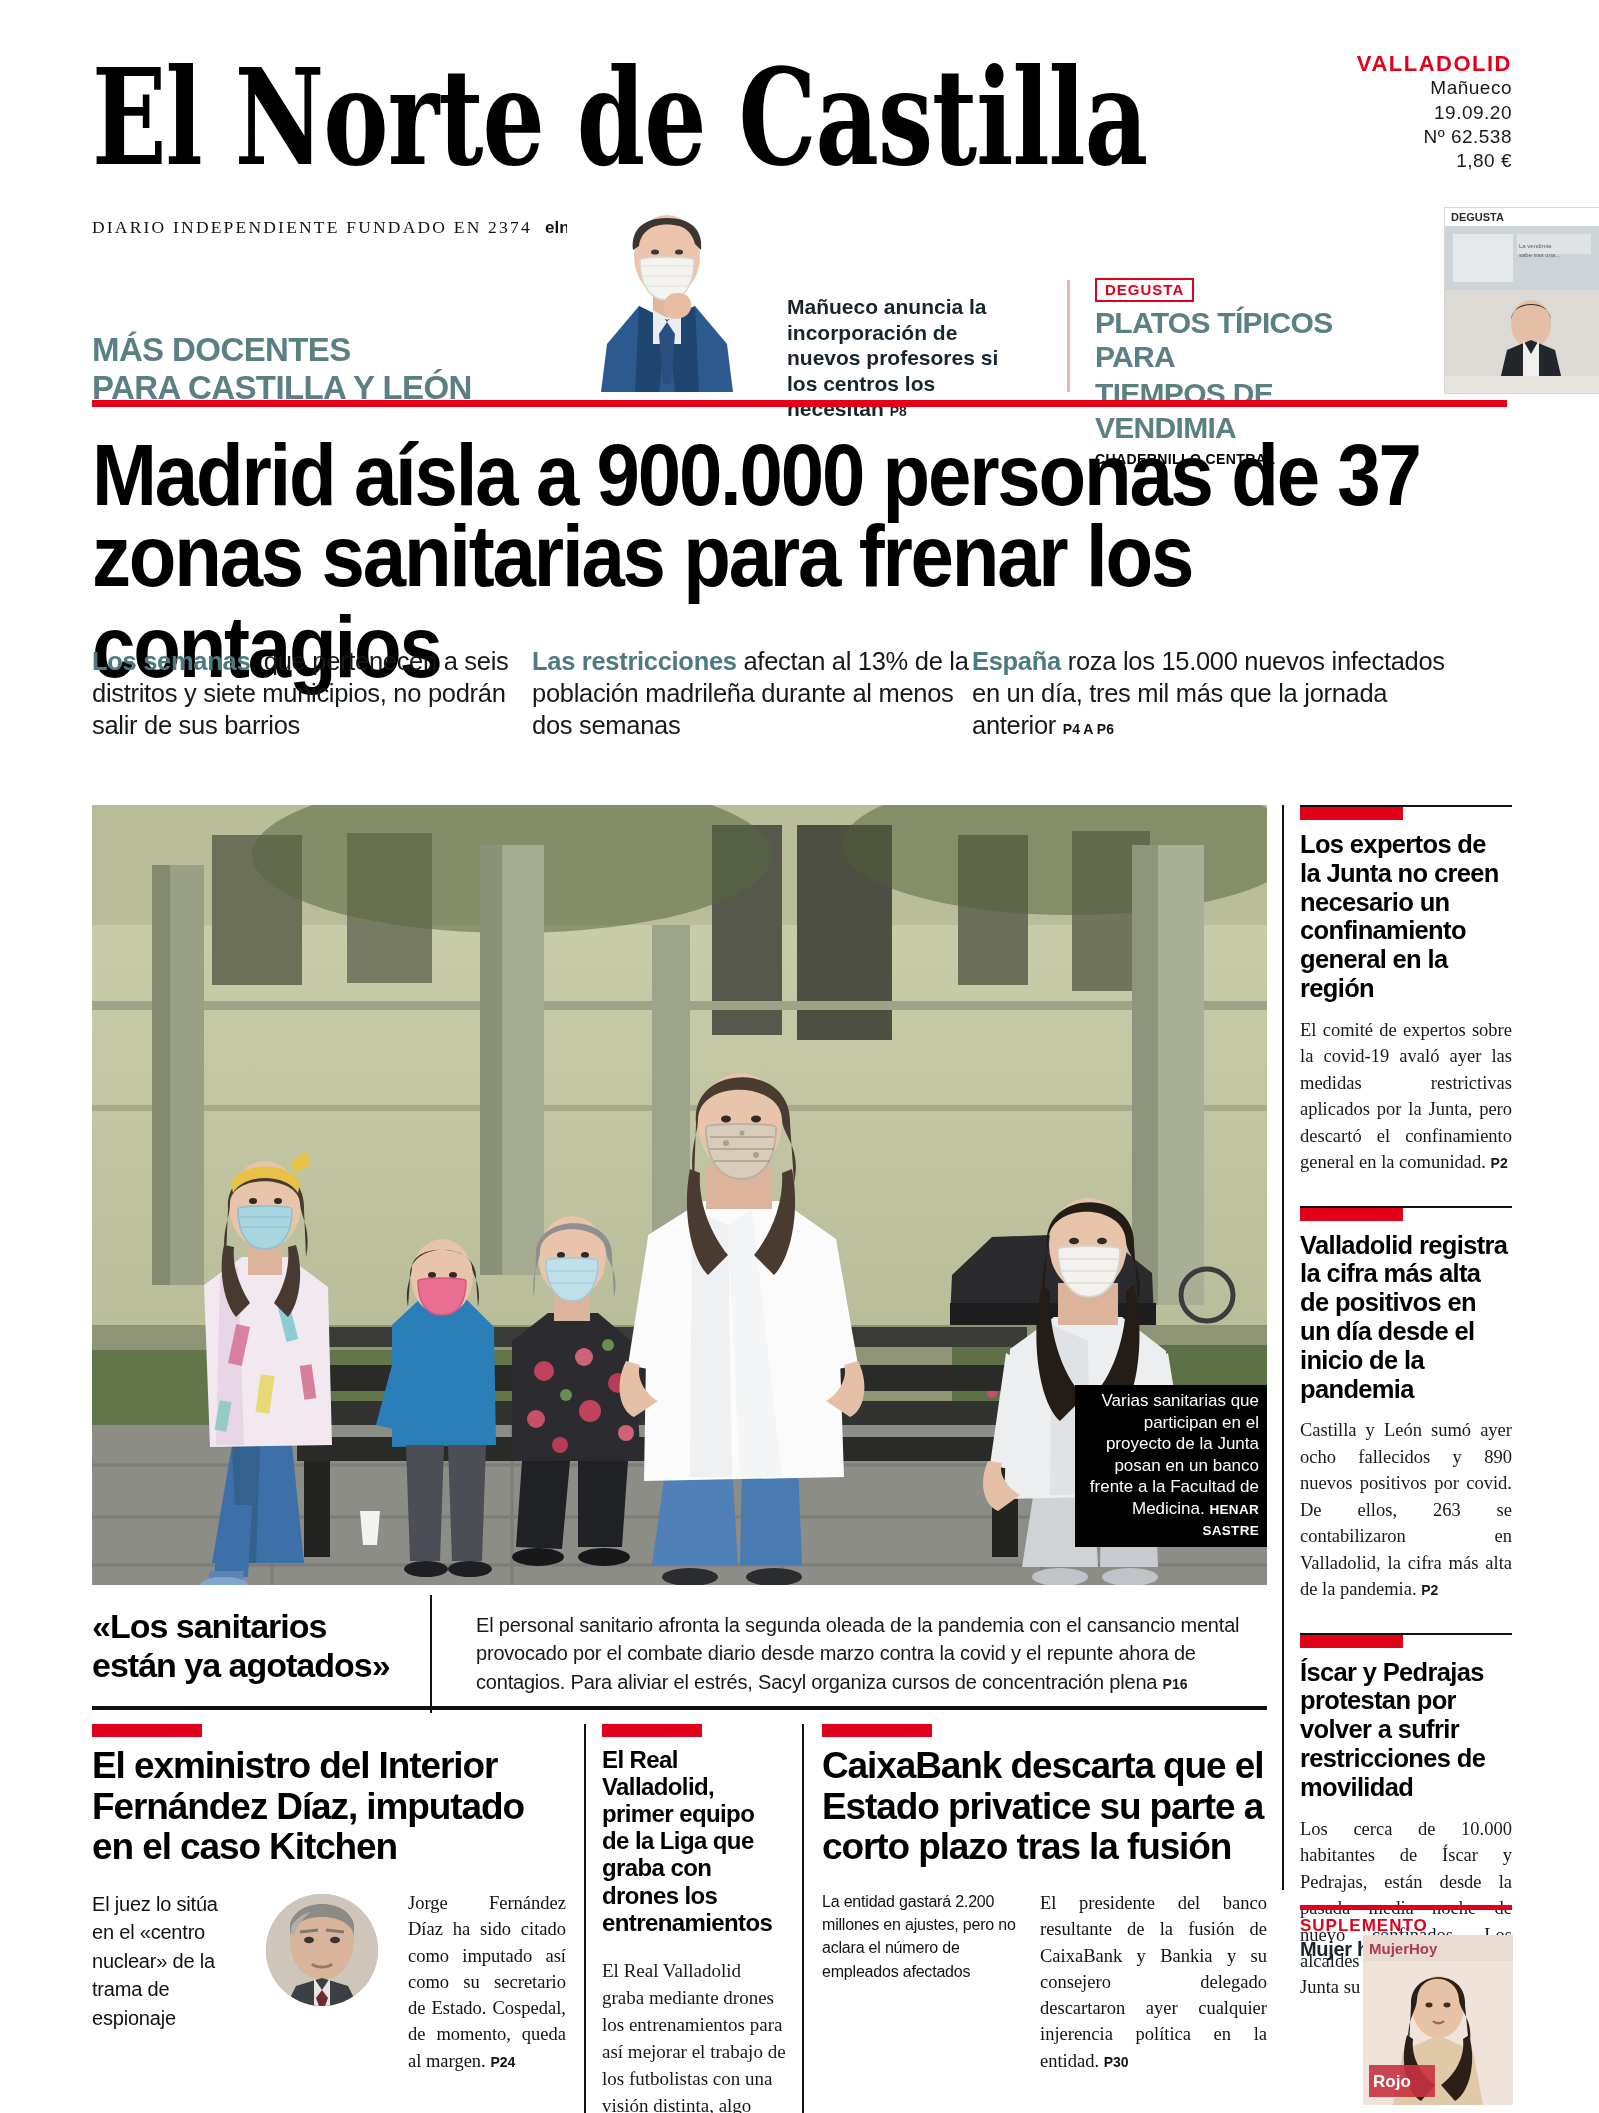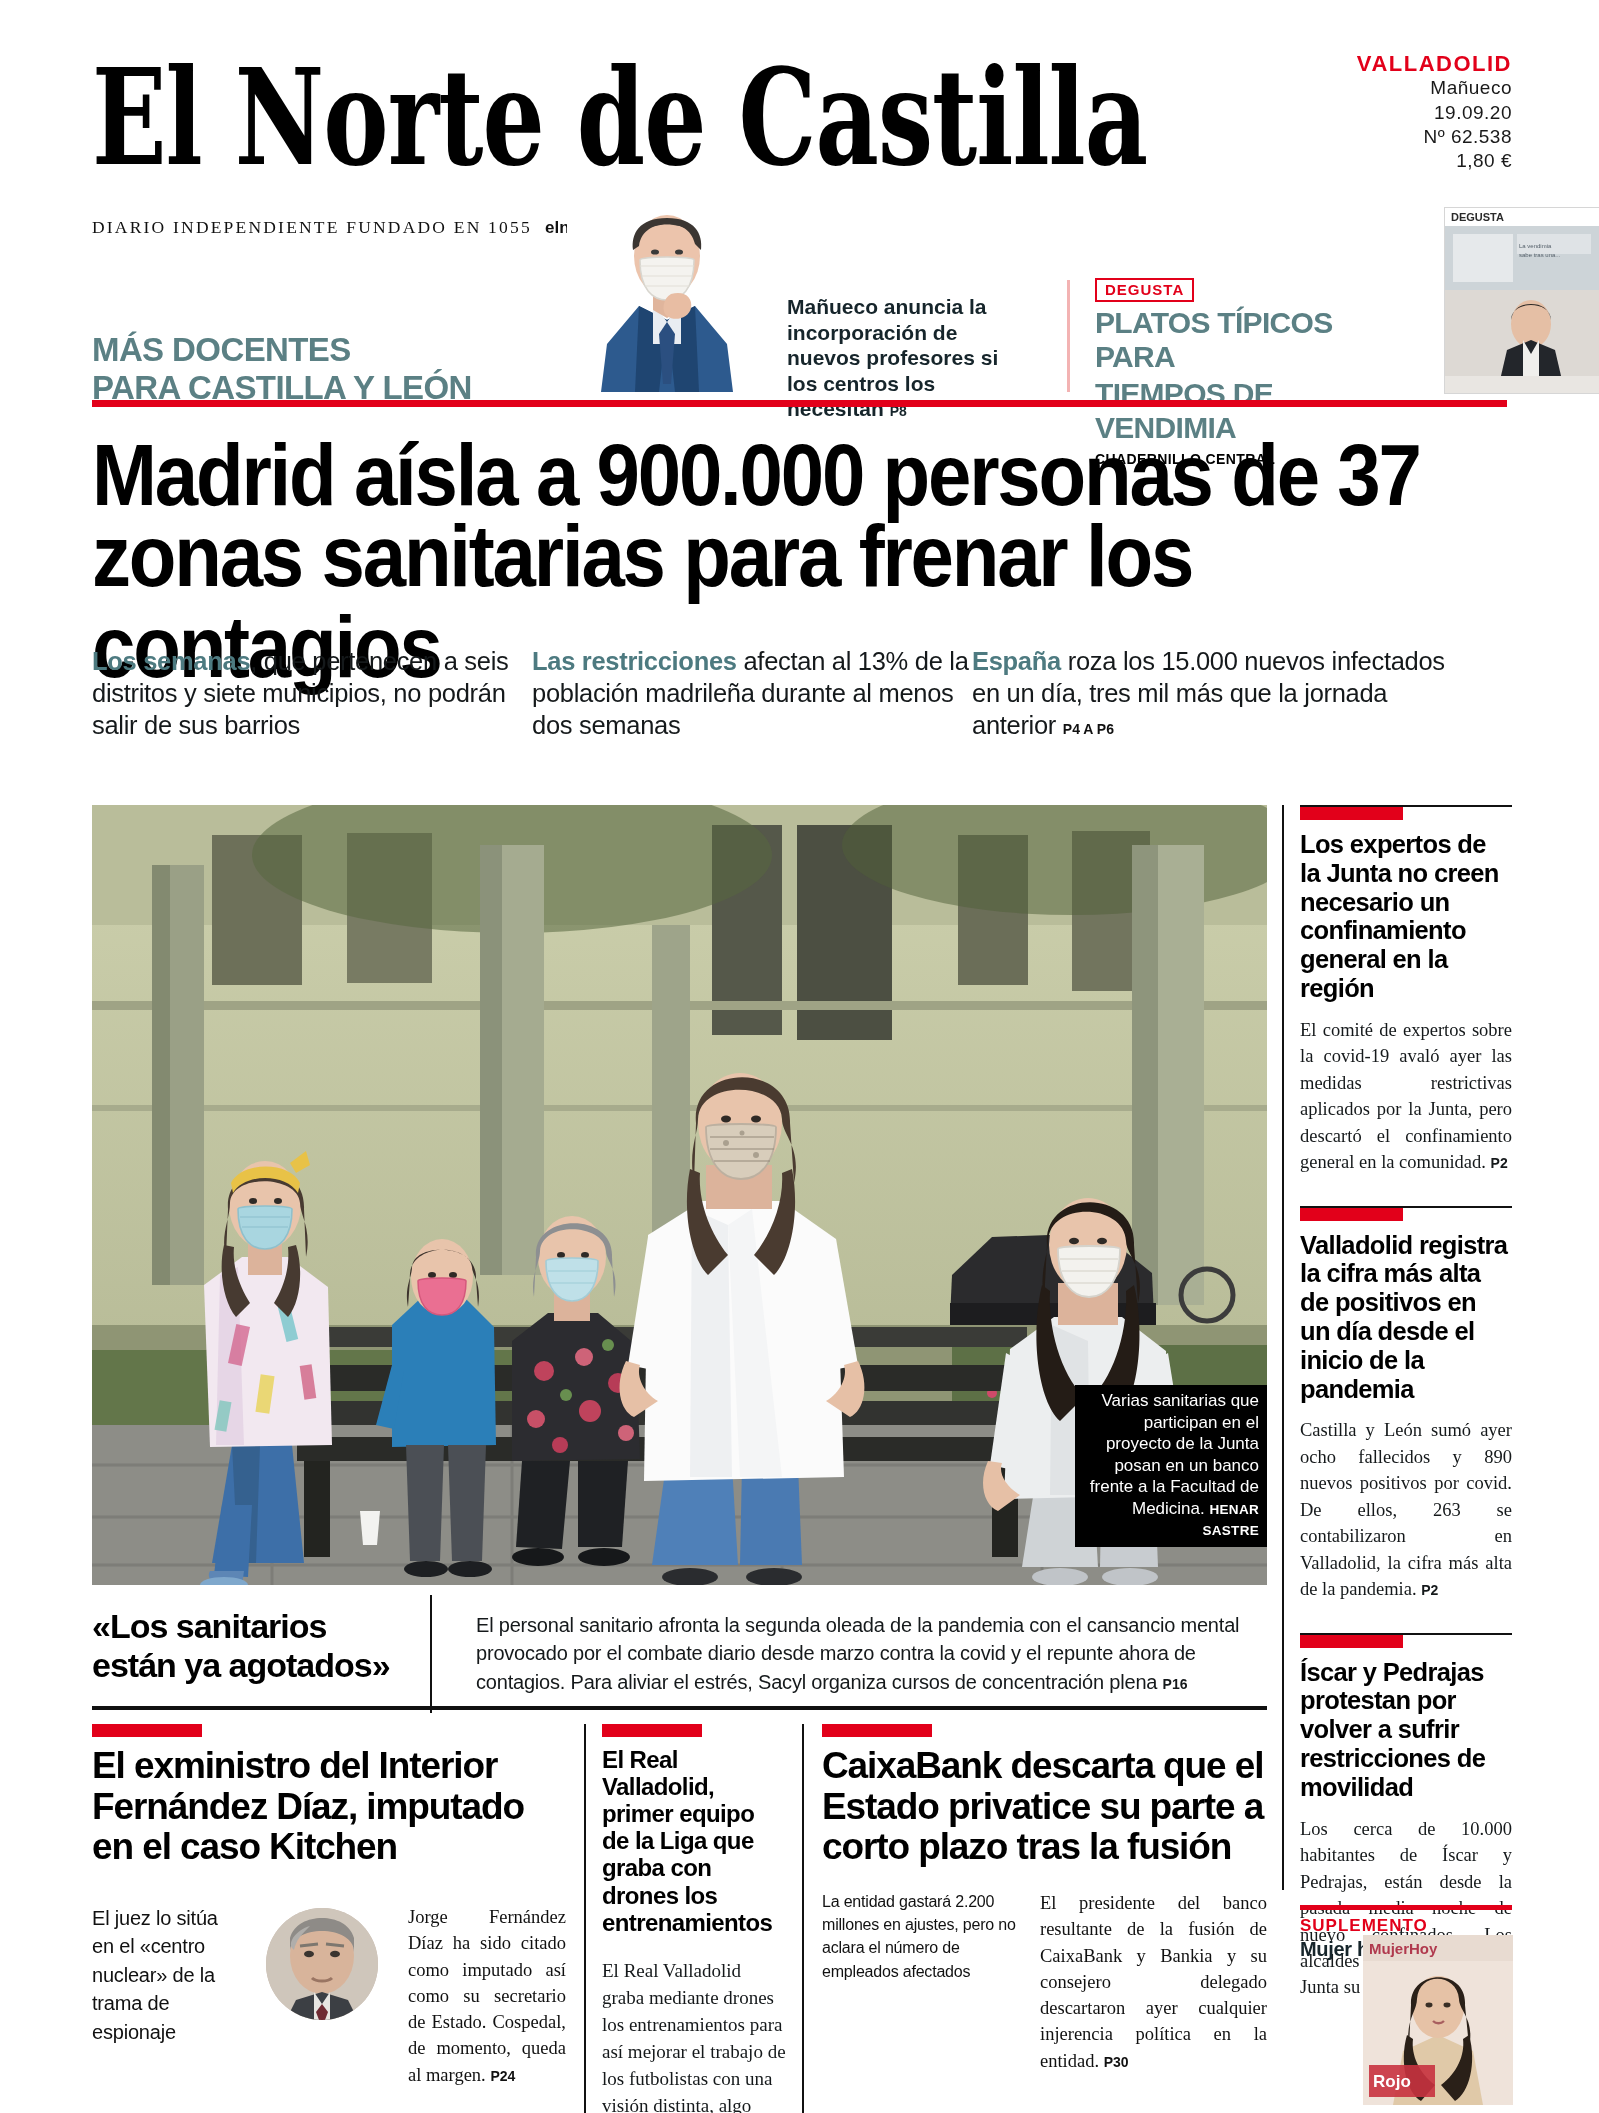--- a/index.html
+++ b/index.html
@@ -73,21 +73,21 @@
   .bc2{width:218px;padding:0 16px;border-left:2px solid #111;}
   .bc3{width:465px;padding-left:18px;border-left:2px solid #111;}
   .redtab{width:110px;height:13px;background:#e2001a;margin-bottom:9px;}
   .redtab.sm{width:100px;}
   .bhead{font-weight:bold;color:#000;margin:0;}
   .bc1 .bhead{font-size:37px;line-height:1.1;letter-spacing:-1.1px;}
   .bc2 .bhead{font-size:24px;line-height:1.13;letter-spacing:-.6px;}
   .bc3 .bhead{font-size:37px;line-height:1.1;letter-spacing:-1.1px;}
   .bsub{font-family:"Liberation Serif",serif;font-size:19px;line-height:1.42;color:#15191b;}
   .pg{font-family:"Liberation Sans",sans-serif;font-weight:bold;font-size:14px;}
-  .b1grid{display:flex;margin-top:36px;gap:24px;}
+  .b1grid{display:flex;margin-top:22px;gap:24px;}
   .b1a{width:150px;font-family:"Liberation Sans",sans-serif;font-weight:300;font-size:20px;line-height:1.42;letter-spacing:-.2px;}
   .b1pic{width:118px;}
   .mug{width:112px;height:112px;border-radius:50%;overflow:hidden;background:#c9b9ad;margin-top:4px;}
   .b1b{flex:1;font-family:"Liberation Serif",serif;font-size:18.5px;line-height:1.42;text-align:justify;}
   .b3grid{display:flex;margin-top:22px;gap:18px;}
   .b3a{width:200px;font-family:"Liberation Sans",sans-serif;font-weight:400;font-size:16px;line-height:1.45;letter-spacing:-.2px;}
   .b3b{flex:1;font-family:"Liberation Serif",serif;font-size:18.5px;line-height:1.42;text-align:justify;}
 
   
   .rail{position:absolute;left:1300px;top:805px;width:212px;}
@@ -104,21 +104,21 @@
   .supl-cover{position:absolute;left:1363px;top:1935px;width:150px;height:170px;overflow:hidden;background:#e8d9cf;}
 </style>
 </head>
 <body>
 
 <div class="page">
 
   <div class="masthead">
     <div class="logo">El Norte de Castilla</div>
     <div class="tagline">
-      <span>DIARIO INDEPENDIENTE FUNDADO EN 1055</span>
+      <span>DIARIO INDEPENDIENTE FUNDADO EN 2374</span>
       &nbsp;<b>elnortedecastilla.es</b>
     </div>
     <div class="edition">
       <div class="city">VALLADOLID</div>
       <div class="line">Mañueco</div>
       <div class="line">19.09.20</div>
       <div class="line">Nº 62.538</div>
       <div class="line">1,80 €</div>
     </div>
   </div>

